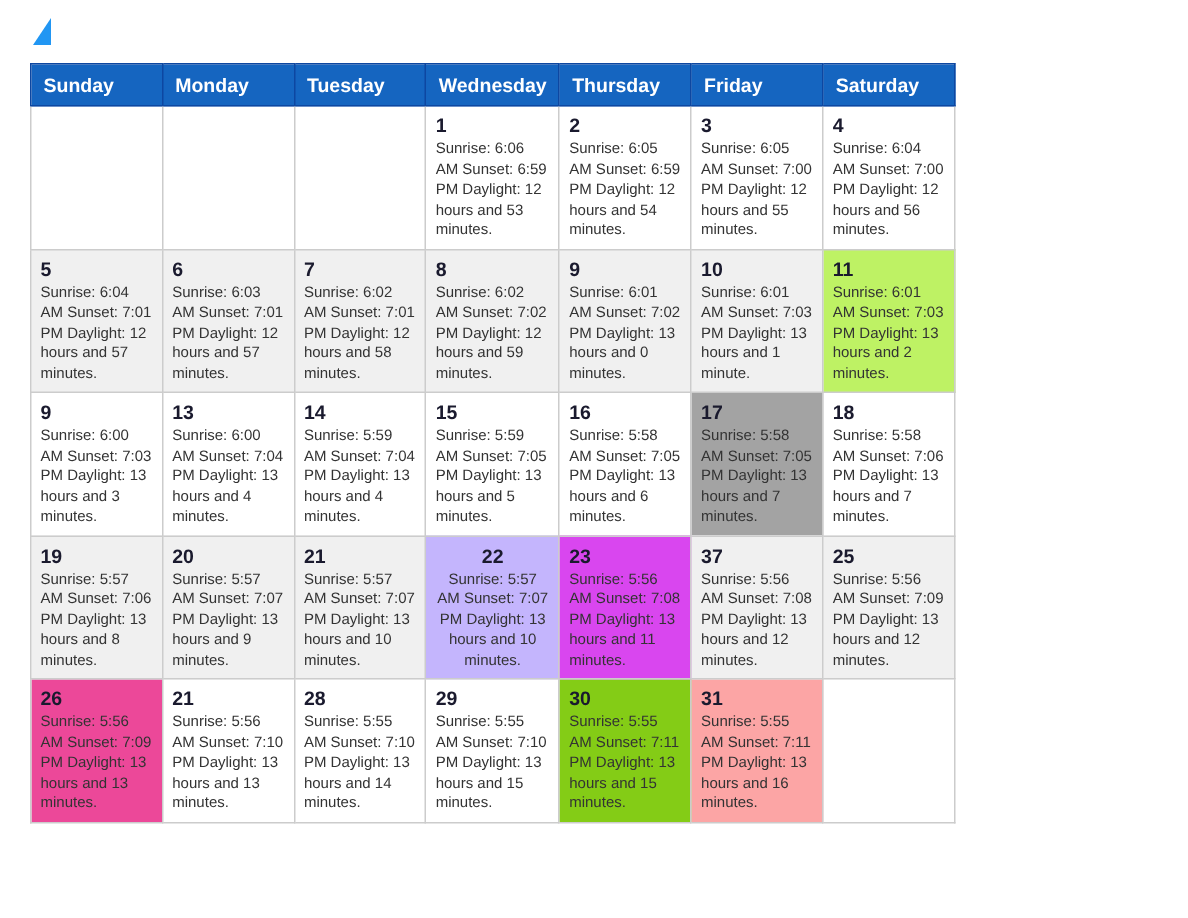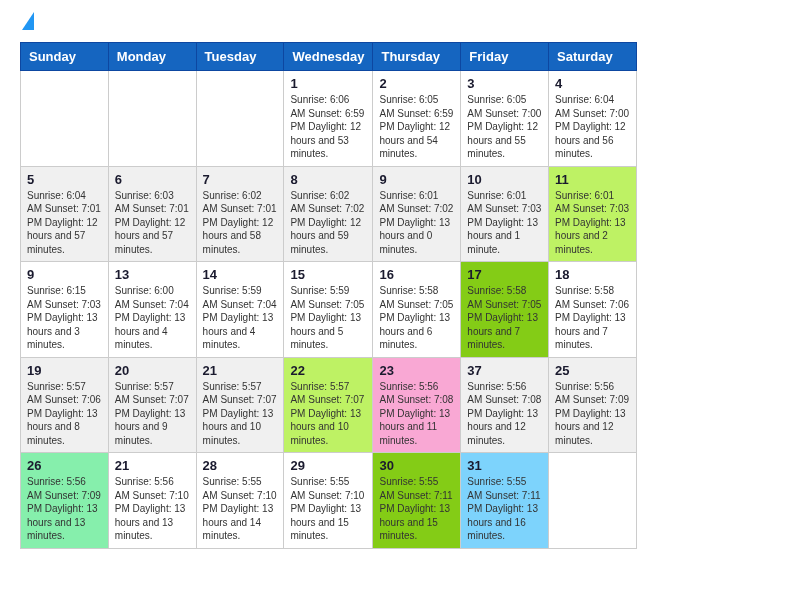--- a/index.html
+++ b/index.html
@@ -220,21 +220,21 @@
             <span class="day-number">11</span>
             <div class="day-info">Sunrise: 6:01 AM
 Sunset: 7:03 PM
 Daylight: 13 hours
 and 2 minutes.</div>
           </td>
         </tr>
         <tr>
           <td style="background-color: rgb(255, 255, 255);">
             <span class="day-number">9</span>
-            <div class="day-info">Sunrise: 6:15 AM
+            <div class="day-info">Sunrise: 6:00 AM
 Sunset: 7:03 PM
 Daylight: 13 hours
 and 3 minutes.</div>
           </td>
           <td style="background-color: rgb(255, 255, 255);">
             <span class="day-number">13</span>
             <div class="day-info">Sunrise: 6:00 AM
 Sunset: 7:04 PM
 Daylight: 13 hours
 and 4 minutes.</div>
@@ -253,21 +253,21 @@
 Daylight: 13 hours
 and 5 minutes.</div>
           </td>
           <td style="background-color: rgb(255, 255, 255);">
             <span class="day-number">16</span>
             <div class="day-info">Sunrise: 5:58 AM
 Sunset: 7:05 PM
 Daylight: 13 hours
 and 6 minutes.</div>
           </td>
-          <td style="background-color: #84cc16;">
+          <td style="background-color: #a3a3a3;">
             <span class="day-number">17</span>
             <div class="day-info">Sunrise: 5:58 AM
 Sunset: 7:05 PM
 Daylight: 13 hours
 and 7 minutes.</div>
           </td>
           <td style="background-color: rgb(255, 255, 255); margin-left: 28px;">
             <span class="day-number">18</span>
             <div class="day-info">Sunrise: 5:58 AM
 Sunset: 7:06 PM
@@ -290,28 +290,28 @@
 Daylight: 13 hours
 and 9 minutes.</div>
           </td>
           <td style="background-color: rgb(240, 240, 240);">
             <span class="day-number">21</span>
             <div class="day-info">Sunrise: 5:57 AM
 Sunset: 7:07 PM
 Daylight: 13 hours
 and 10 minutes.</div>
           </td>
-          <td style="background-color: #bef264;">
+          <td style="background-color: #c4b5fd; text-align: center;">
             <span class="day-number">22</span>
             <div class="day-info">Sunrise: 5:57 AM
 Sunset: 7:07 PM
 Daylight: 13 hours
 and 10 minutes.</div>
           </td>
-          <td style="background-color: #f9a8d4;">
+          <td style="background-color: #d946ef;">
             <span class="day-number">23</span>
             <div class="day-info">Sunrise: 5:56 AM
 Sunset: 7:08 PM
 Daylight: 13 hours
 and 11 minutes.</div>
           </td>
           <td style="background-color: rgb(240, 240, 240);">
             <span class="day-number">37</span>
             <div class="day-info">Sunrise: 5:56 AM
 Sunset: 7:08 PM
@@ -320,21 +320,21 @@
           </td>
           <td style="background-color: rgb(240, 240, 240);">
             <span class="day-number">25</span>
             <div class="day-info">Sunrise: 5:56 AM
 Sunset: 7:09 PM
 Daylight: 13 hours
 and 12 minutes.</div>
           </td>
         </tr>
         <tr>
-          <td style="background-color: #86efac;">
+          <td style="background-color: #ec4899;">
             <span class="day-number">26</span>
             <div class="day-info">Sunrise: 5:56 AM
 Sunset: 7:09 PM
 Daylight: 13 hours
 and 13 minutes.</div>
           </td>
           <td style="background-color: rgb(255, 255, 255);">
             <span class="day-number">21</span>
             <div class="day-info">Sunrise: 5:56 AM
 Sunset: 7:10 PM
@@ -355,21 +355,21 @@
 Daylight: 13 hours
 and 15 minutes.</div>
           </td>
           <td style="background-color: #84cc16;">
             <span class="day-number">30</span>
             <div class="day-info">Sunrise: 5:55 AM
 Sunset: 7:11 PM
 Daylight: 13 hours
 and 15 minutes.</div>
           </td>
-          <td style="background-color: #7dd3fc; margin-top: 17px;">
+          <td style="background-color: #fca5a5; margin-top: 17px;">
             <span class="day-number">31</span>
             <div class="day-info">Sunrise: 5:55 AM
 Sunset: 7:11 PM
 Daylight: 13 hours
 and 16 minutes.</div>
           </td>
           <td class="empty" style="background-color: rgb(255, 255, 255);"></td>
         </tr>
       </tbody>
   </table>

